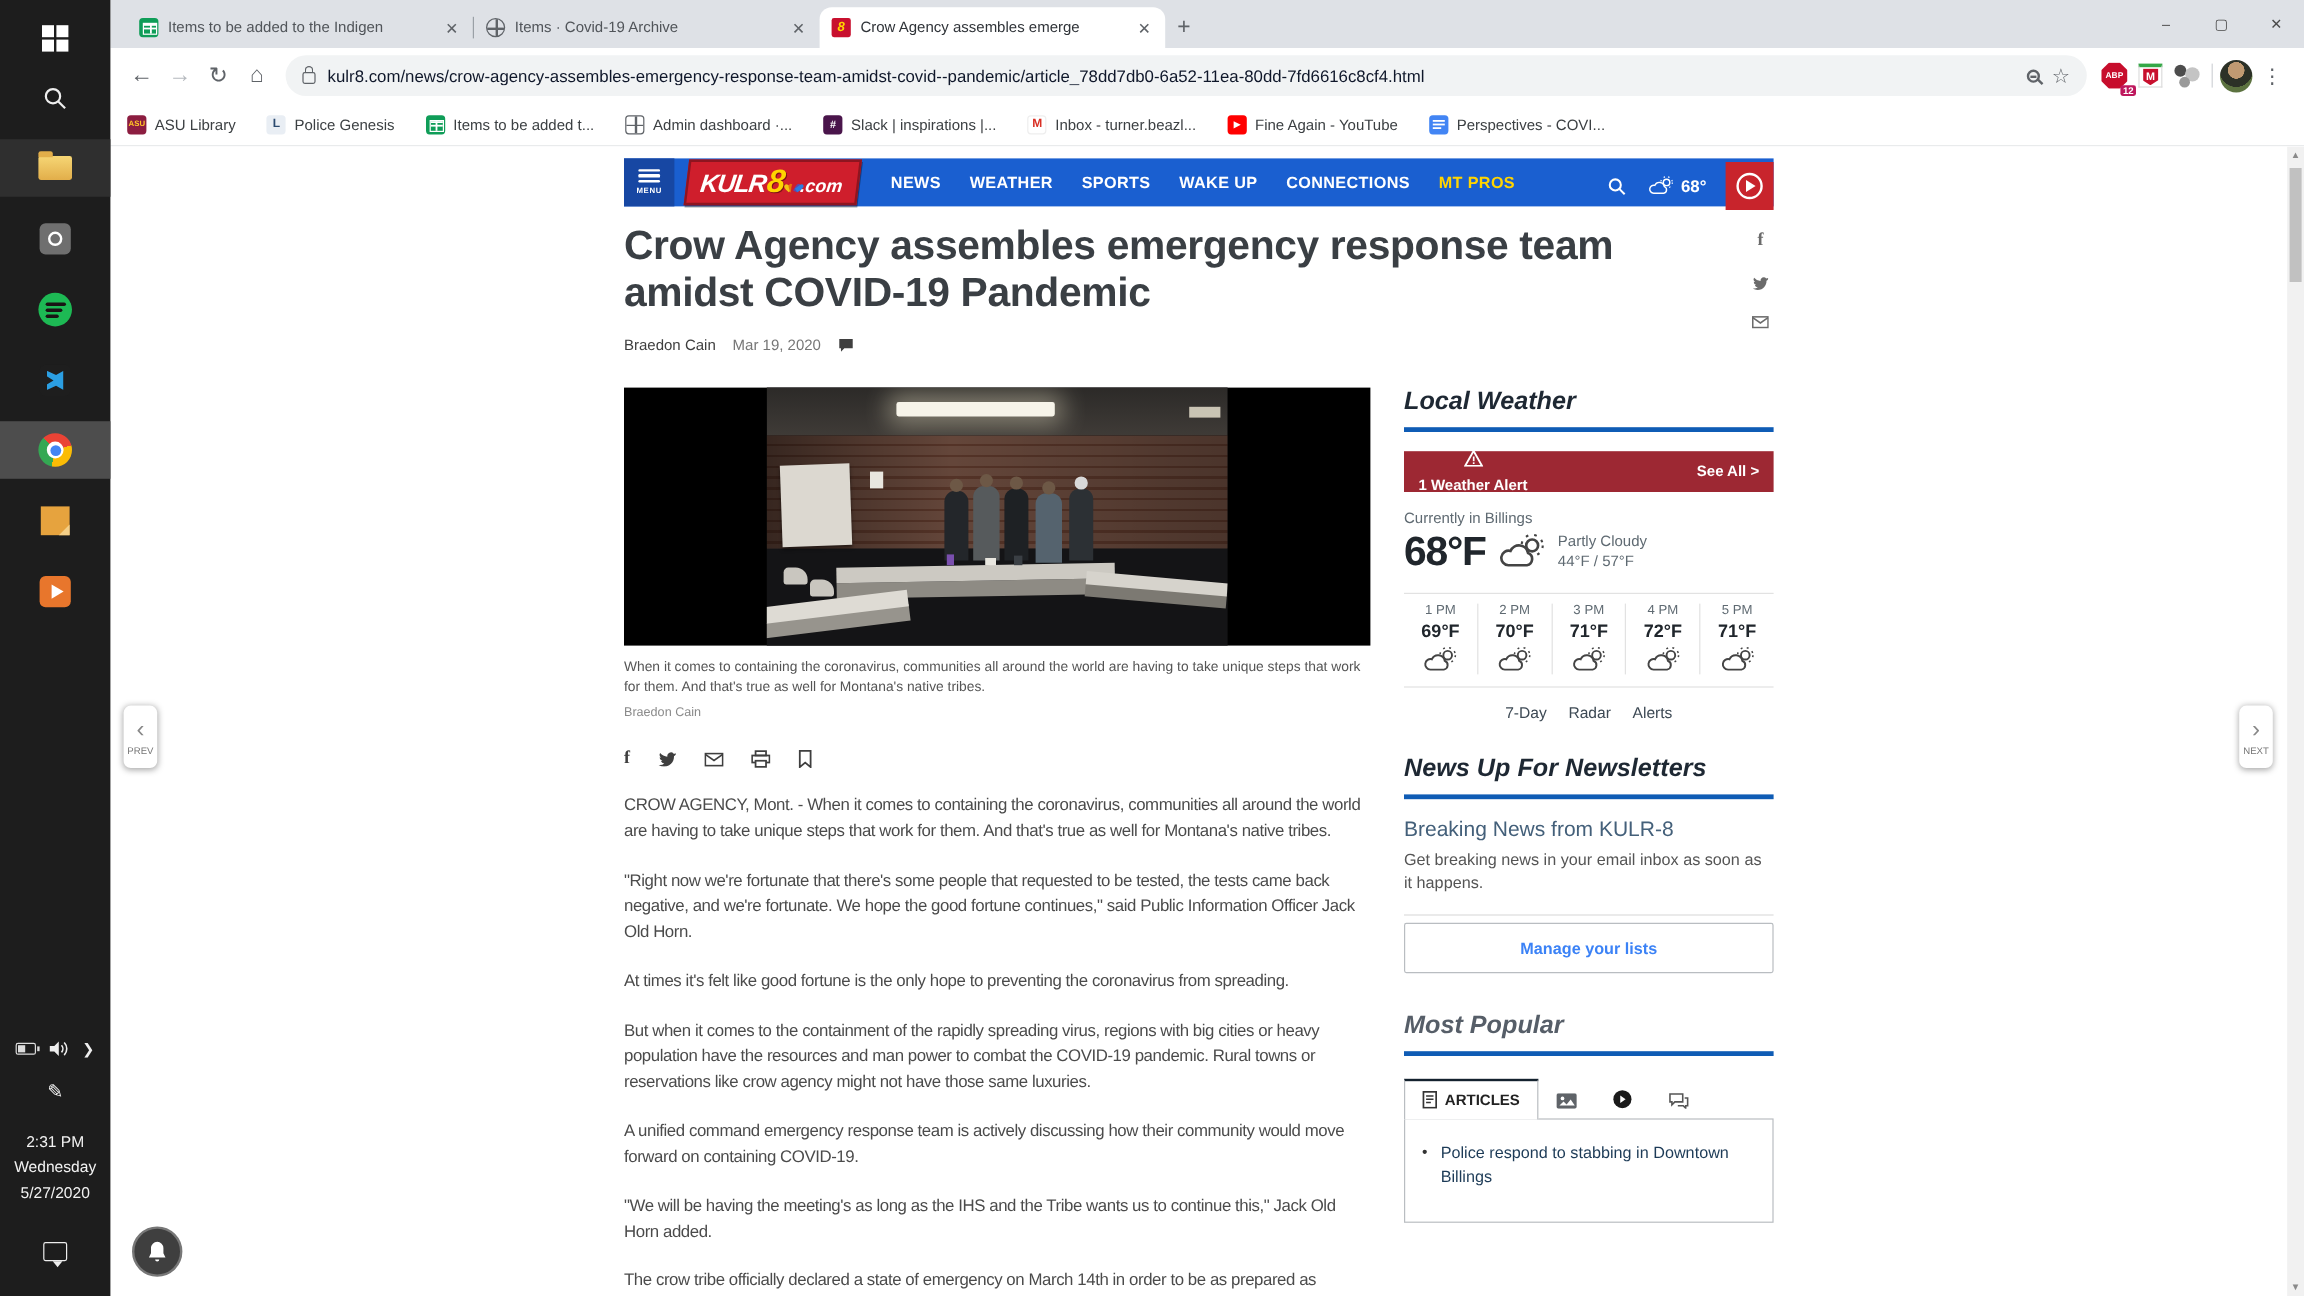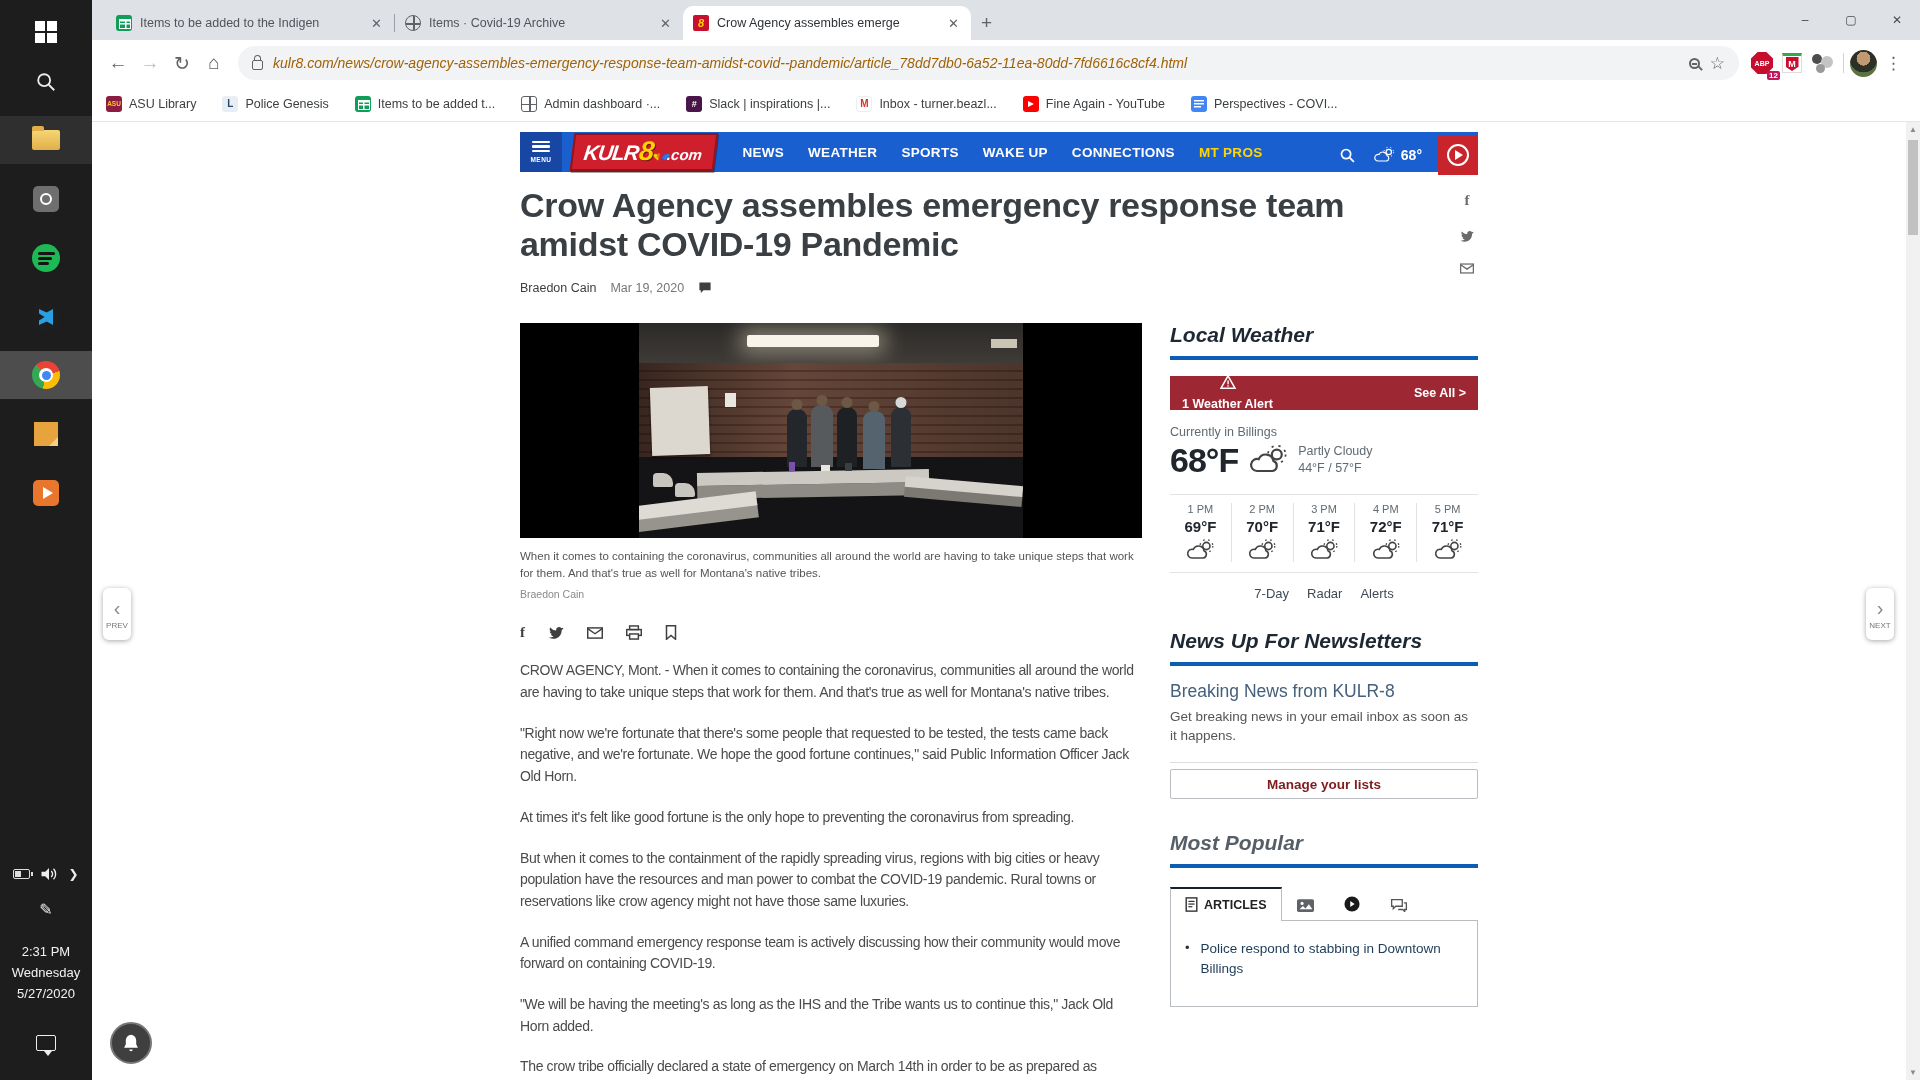--- a/index.html
+++ b/index.html
@@ -57,21 +57,21 @@
   .fav-globe:before { content:""; position:absolute; left:50%; top:0; bottom:0; width:1.5px; background:#5f6368; }
   .fav-globe:after { content:""; position:absolute; top:50%; left:0; right:0; height:1.5px; background:#5f6368; }
   .fav-kulr { background:#c8102e; border-radius:2px; color:#ffd400; font-weight:bold; font-size:11px; display:flex; align-items:center; justify-content:center; font-style:italic; }
   .winctl { position:absolute; right:0; top:0; height:40px; display:flex; }
   .winctl span { width:46px; display:flex; align-items:center; justify-content:center; font-size:12px; color:#4a4a4a; }
 
   .toolbar { position:relative; height:46px; background:#fff; display:flex; align-items:center; padding:0 10px; }
   .tb-ic { width:32px; height:32px; display:flex; align-items:center; justify-content:center; font-size:19px; color:#5f6368; }
   .tb-ic.dis { color:#b6babf; }
   .omnibox { flex:1; height:34px; background:#f1f3f4; border-radius:17px; display:flex; align-items:center; padding:0 14px; gap:10px; margin:0 8px; min-width:0; }
-  .url { font-size:14px; color:#a16207; white-space:nowrap; overflow:hidden; flex:1;font-style:italic; }
+  .url { font-size:14px; color:#0f172a; white-space:nowrap; overflow:hidden; flex:1; }
   .lock { width:11px; height:10px; border:1.5px solid #5f6368; border-radius:2px; position:relative; margin-top:4px; }
   .lock:before { content:""; position:absolute; left:1px; top:-6px; width:5px; height:5px; border:1.5px solid #5f6368; border-bottom:none; border-radius:4px 4px 0 0; }
   .mag { width:11px; height:11px; border:2px solid #5f6368; border-radius:50%; position:relative; }
   .mag:after { content:""; position:absolute; width:6px; height:2px; background:#5f6368; transform:rotate(45deg); right:-5px; bottom:-2px; }
   .mag i { position:absolute; left:1px; top:3.5px; width:5px; height:1.5px; background:#5f6368; }
   .star-g { font-size:17px; color:#5f6368; }
   .ext { position:relative; width:30px; height:30px; display:flex; align-items:center; justify-content:center; }
   .abp { width:22px; height:22px; background:#c70d2c; clip-path:polygon(30% 0,70% 0,100% 30%,100% 70%,70% 100%,30% 100%,0 70%,0 30%); color:#fff; font-weight:bold; font-size:7px; display:flex; align-items:center; justify-content:center; }
   .abp-badge { position:absolute; right:-3px; bottom:-2px; background:#be185d; color:#fff; font-size:8px; font-weight:bold; padding:0 2px; border-radius:2px; }
   .mcafee { width:20px; height:20px; background:#fff; border:1px solid #ddd; border-top:3px solid #35a847; display:flex; align-items:center; justify-content:center; }
@@ -192,21 +192,21 @@
   .hr-col:first-child { border-left:none; }
   .hr-time { font-size:11px; color:#5f6a72; }
   .hr-temp { font-size:15px; font-weight:bold; color:#20262c; }
   .wx-links { margin-top:13px; text-align:center; font-size:13px; color:#3e4a55; display:flex; justify-content:center; gap:18px; }
   .nl-head { margin-top:28px; }
   .nl-item { padding:15px 0 16px; border-bottom:1px solid #ddd; }
   .nl-item:last-of-type { border-bottom:none; }
   .nl-title { font-size:17.5px; color:#44607a; }
   .nl-desc { margin-top:5px; font-size:13.5px; color:#555; line-height:1.45; }
   .nl-desc b { color:#333; }
-  .manage-btn { margin-top:6px; border:1px solid #b9bdc1; border-radius:2px; background:#fff; height:30px; width:100%; display:flex; align-items:center; justify-content:center; font-weight:bold; font-size:13.5px; color:#7f1d1d; }
+  .manage-btn { margin-top:6px; border:1px solid #b9bdc1; border-radius:2px; background:#fff; height:42px; width:100%; display:flex; align-items:center; justify-content:center; font-weight:bold; font-size:13.5px; color:#3b82f6; }
   .mp-head { margin-top:32px; }
   .mp-tabs { display:flex; align-items:flex-end; margin-top:16px; height:36px; }
   .mp-tab-active { display:flex; align-items:center; gap:6px; background:#fff; border:1px solid #b9bdc1; border-top:2px solid #14222e; border-bottom:none; padding:8px 14px 9px; font-weight:bold; font-size:12.5px; color:#222; position:relative; z-index:2; margin-bottom:-1px; }
   .mp-tab { padding:8px 15px; display:flex; align-items:center; }
   .mp-box { border:1px solid #b9bdc1; padding:18px 14px 14px; background:#fff; }
   .mp-box ul { list-style:none; }
   .mp-box li { display:flex; gap:11px; margin-bottom:14px; font-size:13.5px; color:#1d3b57; line-height:1.45; }
   .mp-box li .bul { color:#333; font-size:13px; line-height:1.45; }
 
   

